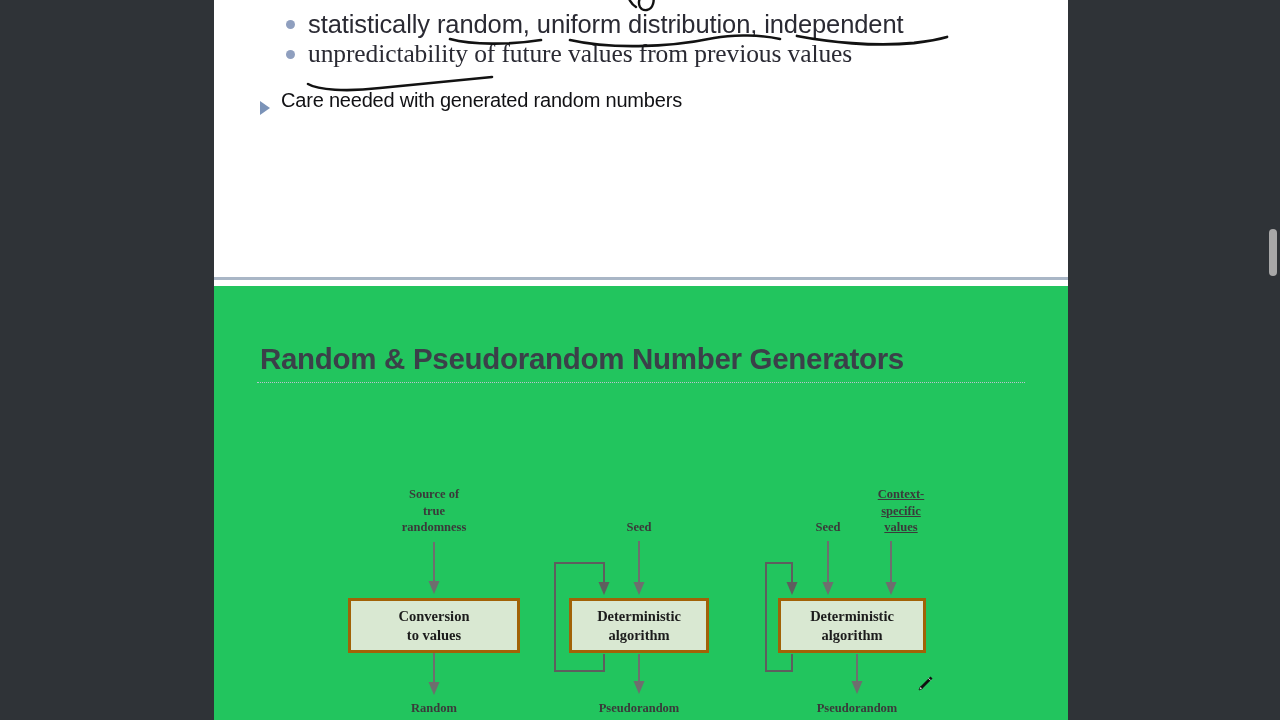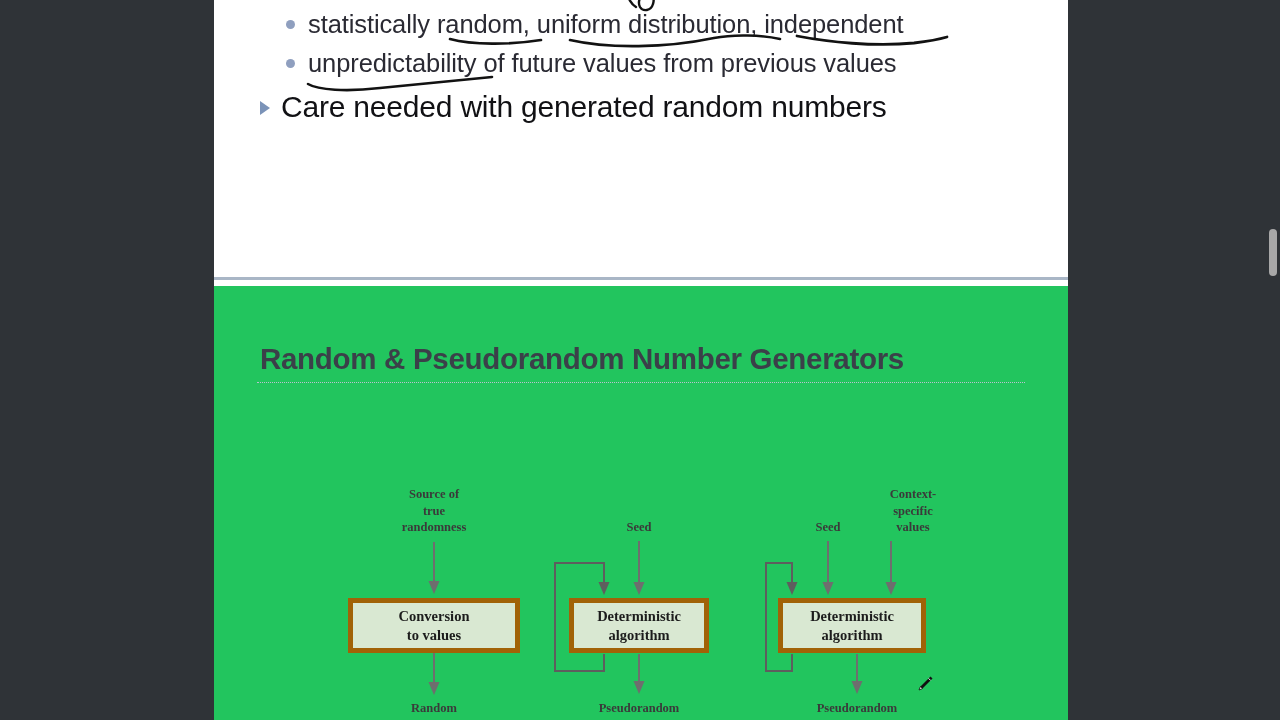--- a/index.html
+++ b/index.html
@@ -47,21 +47,21 @@
   }
 
   .bullet-row {
     position: absolute;
     display: flex;
     align-items: flex-start;
   }
 
   .sub-bullet-row { left: 72px; }
   .sub-bullet-row.row-a { top: 8px; }
-  .sub-bullet-row.row-b { top: 47px; }
+  .sub-bullet-row.row-b { top: 38px; font-family: Liberation Serif, serif; }
 
   .dot-marker {
     width: 9px;
     height: 9px;
     border-radius: 50%;
     background: #8f9fbf;
     margin-top: 12px;
     margin-right: 13px;
     flex: 0 0 auto;
   }
@@ -81,21 +81,21 @@
     height: 0;
     border-left: 10px solid #7b93b8;
     border-top: 7px solid transparent;
     border-bottom: 7px solid transparent;
     margin-top: 13px;
     margin-right: 11px;
     flex: 0 0 auto;
   }
 
   .main-bullet-text {
-    font-size: 30px;
+    font-size: 20px;
     color: #111114;
     line-height: 1.24;
     letter-spacing: -0.2px;
     white-space: nowrap;
   }
 
   
   .placeholder-row { left: 46px; top: 232px; }
   .placeholder-row .tri-marker { margin-top: 4px; }
 
@@ -184,21 +184,21 @@
     font-weight: bold;
     font-size: 12.5px;
     color: #3a3a3a;
     text-align: center;
     line-height: 1.33;
   }
 
   .fig-box {
     position: absolute;
     background: #d9e8d2;
-    border: 5px solid #a16207;
+    border: 3px solid #a16207;
     font-family: "Liberation Serif", serif;
     font-weight: bold;
     font-size: 14.5px;
     color: #1c1c1c;
     text-align: center;
     display: flex;
     flex-direction: column;
     align-items: center;
     justify-content: center;
     line-height: 1.28;
@@ -354,21 +354,21 @@
             <span>Deterministic</span>
             <span>algorithm</span>
           </div>
 
           <div class="fig-caption-bottom" style="left:25px; top:214px; width:150px;">Pseudorandom</div>
         </div>
 
         <div class="fig-col" id="fig-col-3">
           <div class="fig-caption-top" style="left:38px; top:33px; width:60px;">Seed</div>
 
-          <div class="fig-caption-top" style="left:108px; top:0px; width:90px; white-space:pre-line;">Context-
+          <div class="fig-caption-top" style="left:96px; top:0px; width:90px; white-space:pre-line;text-decoration:underline;">Context-
 specific
 values</div>
 
           <svg class="arrow-svg" style="left:0px; top:55px;" width="220" height="165">
 
             <line x1="68" y1="0" x2="68" y2="44" stroke="#6e6e6e" stroke-width="2"></line>
             <polygon points="68,54 62.5,41 73.5,41" fill="#6e6e6e"></polygon>
 
             <line x1="131" y1="0" x2="131" y2="44" stroke="#6e6e6e" stroke-width="2"></line>
             <polygon points="131,54 125.5,41 136.5,41" fill="#6e6e6e"></polygon>

